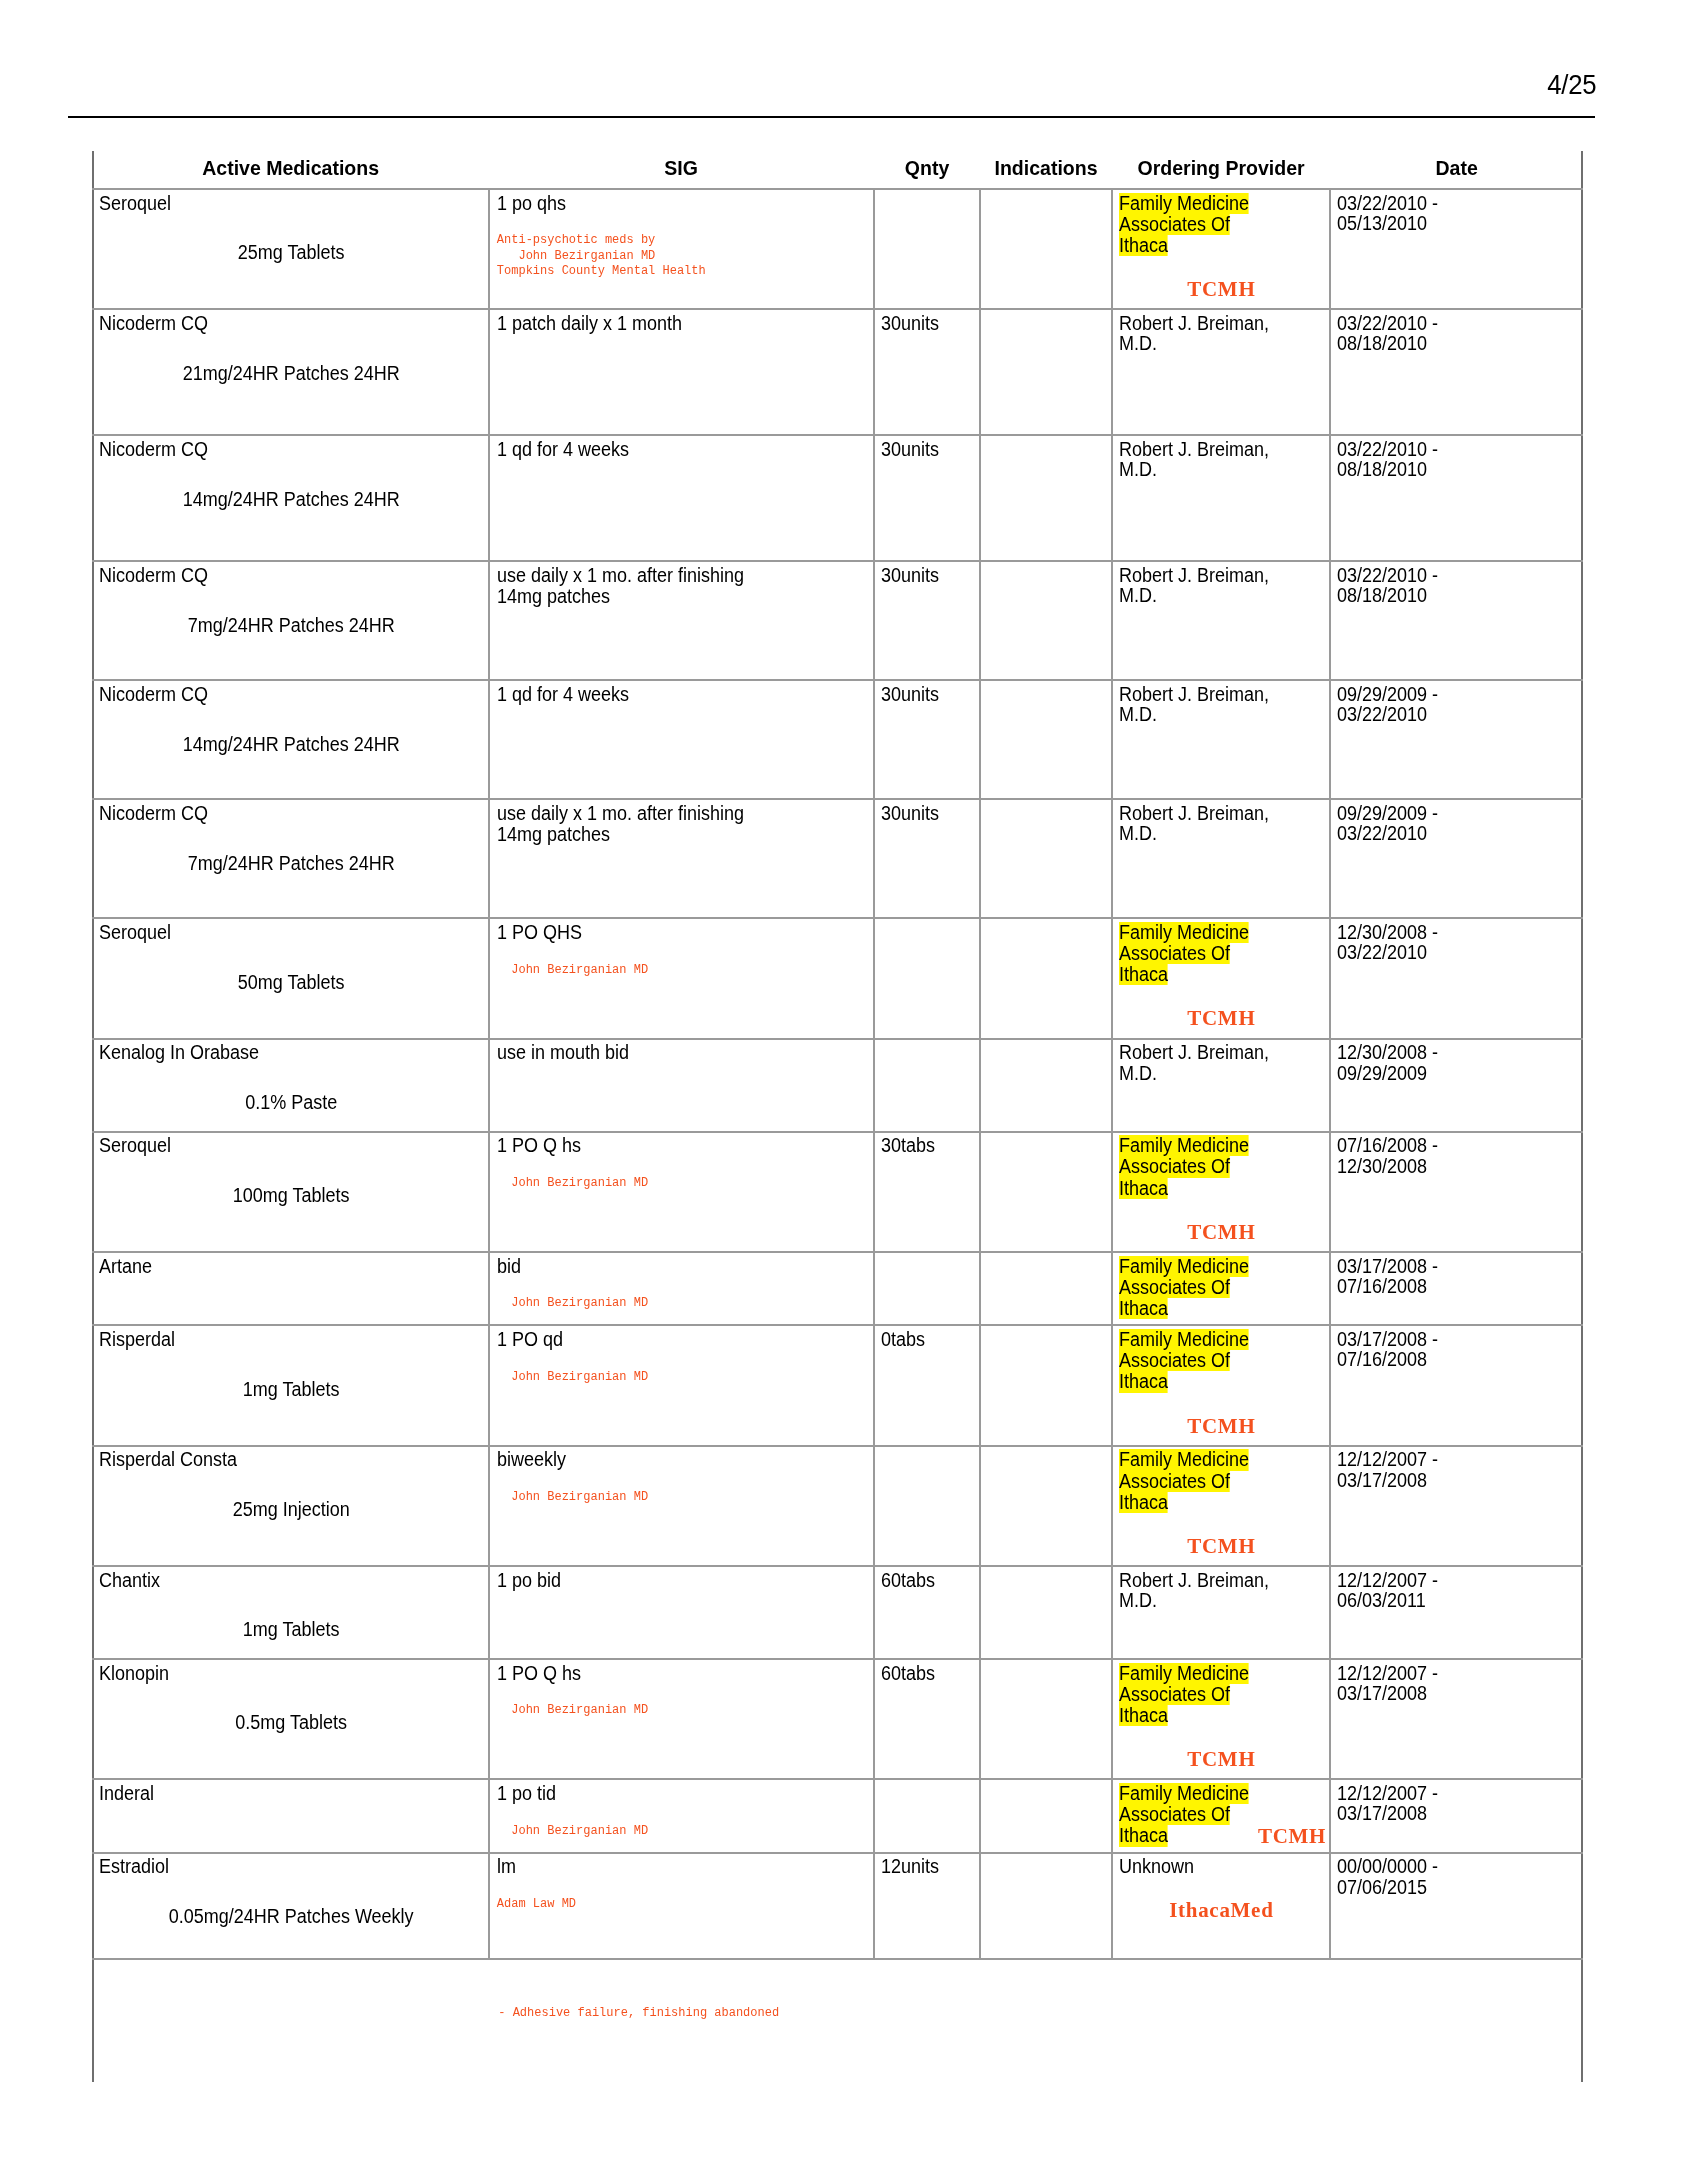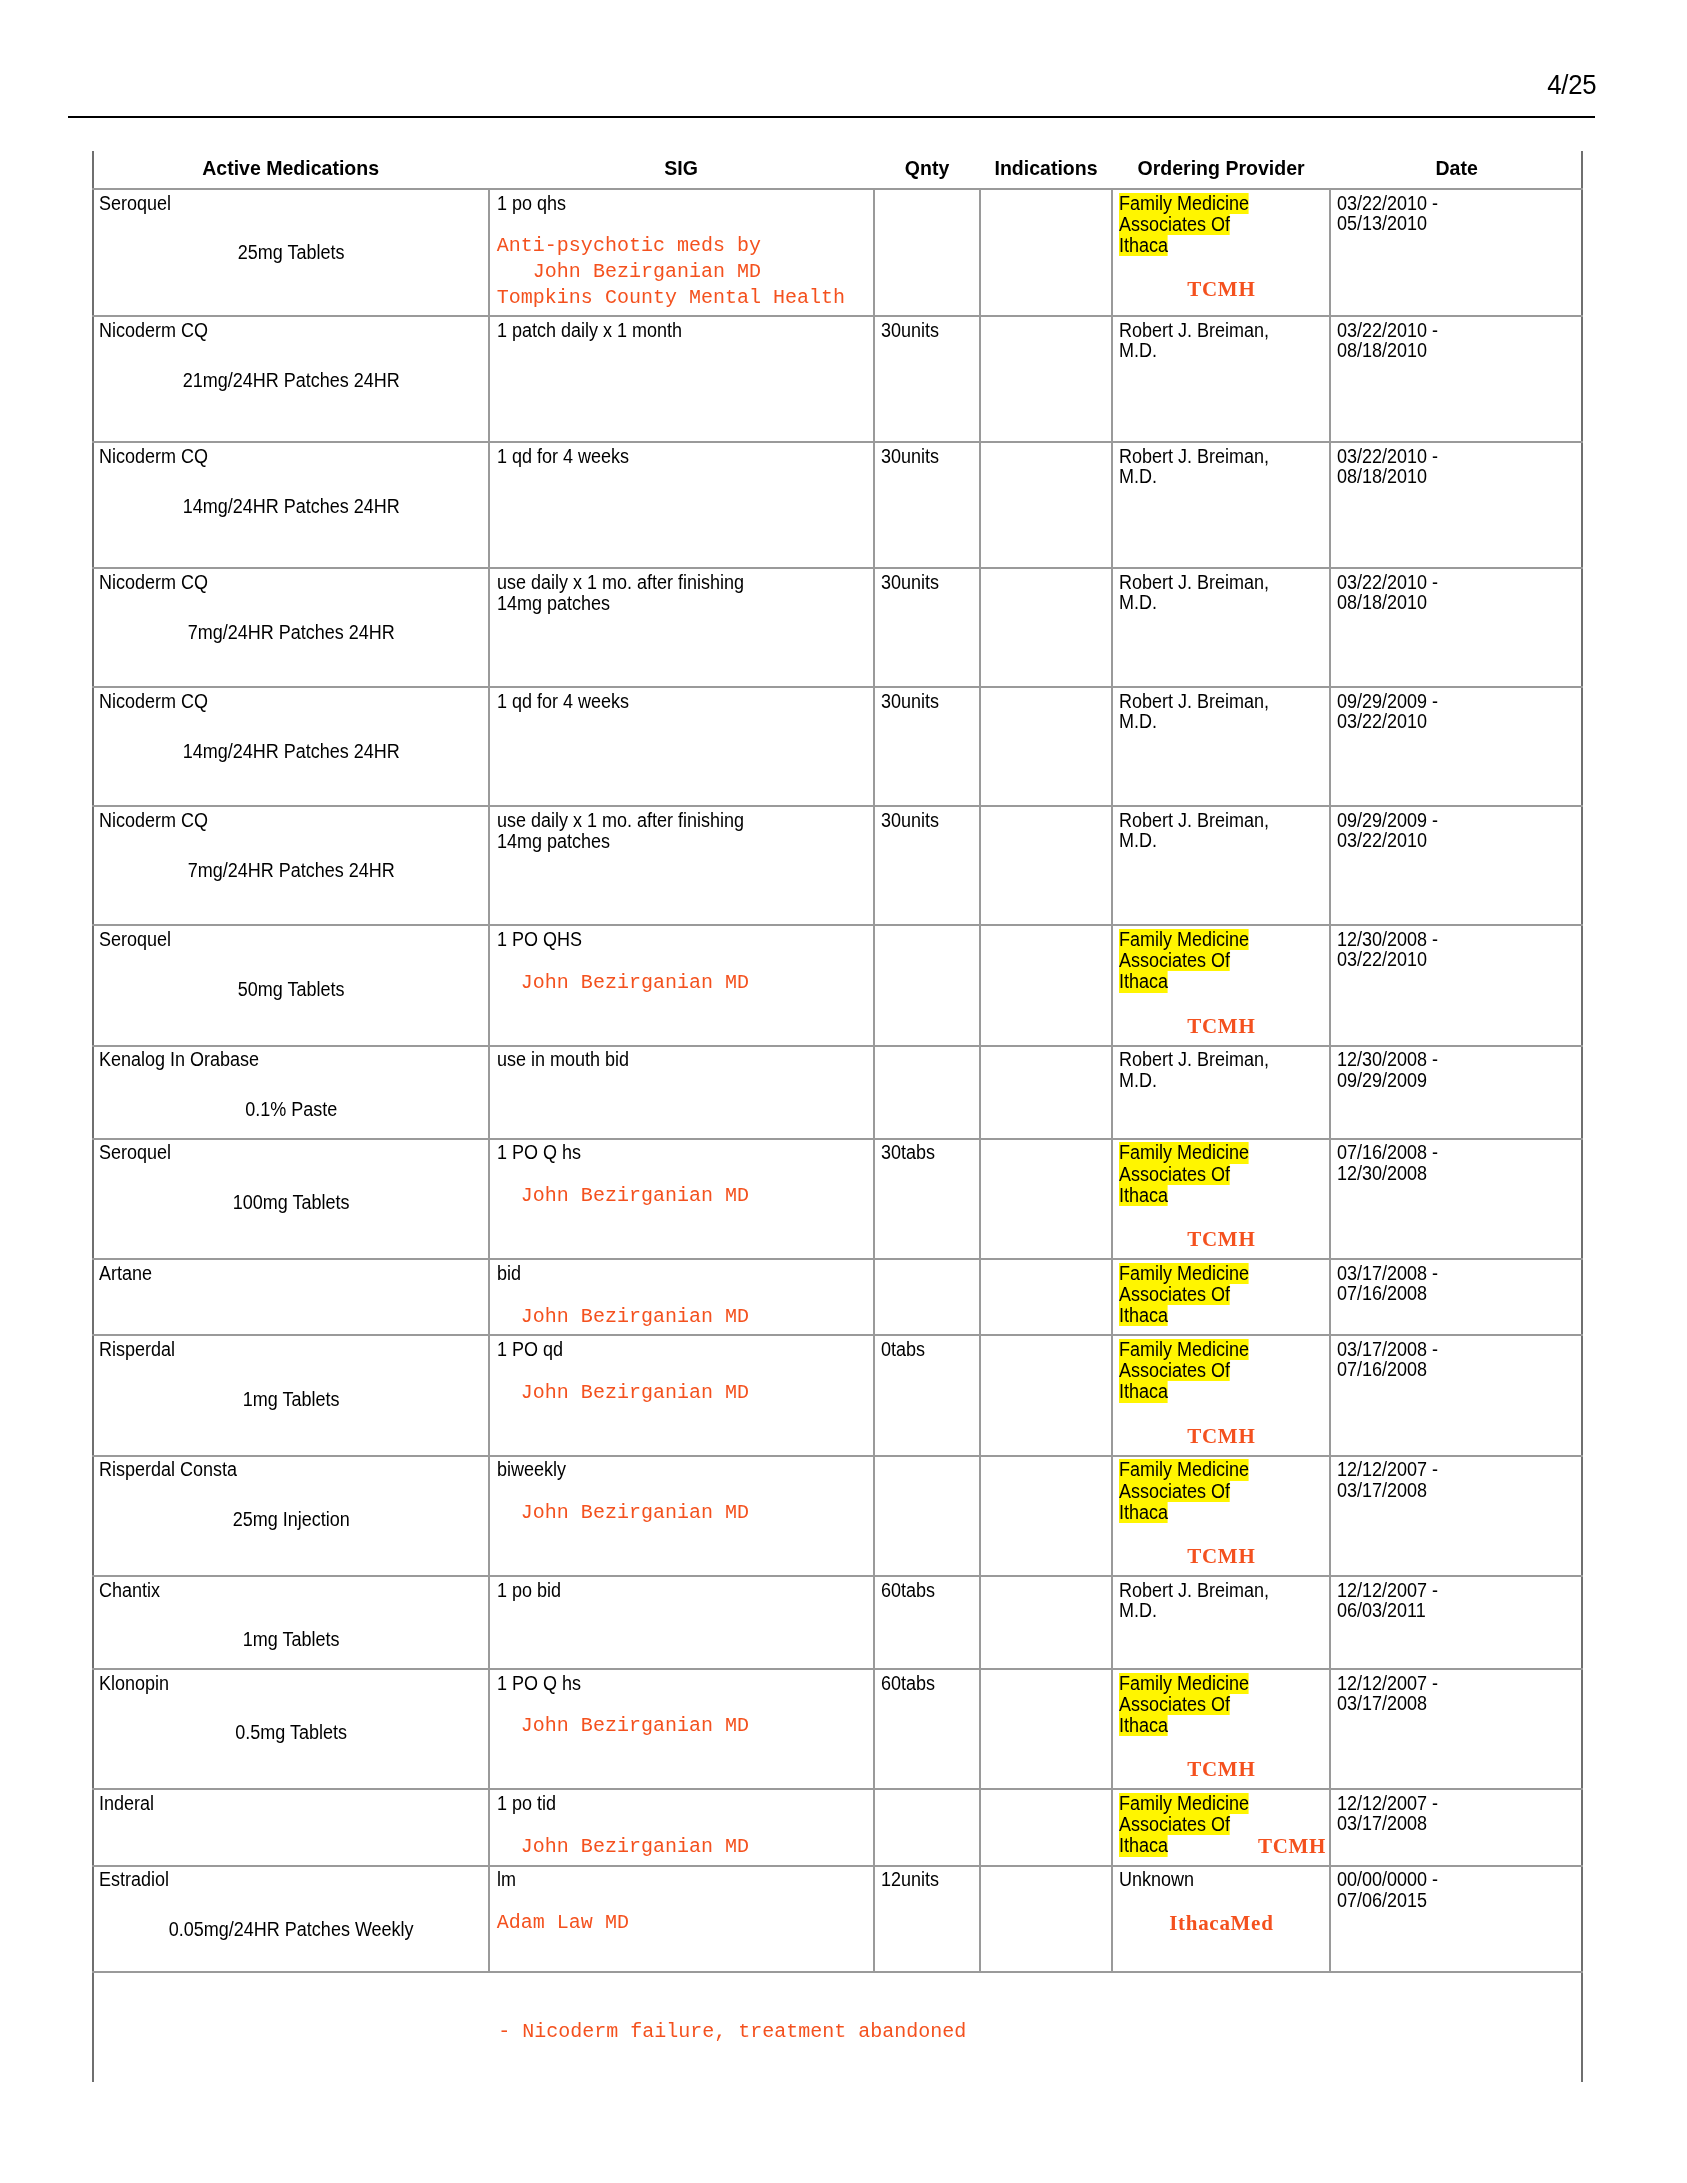--- a/index.html
+++ b/index.html
@@ -146,21 +146,21 @@
     transform: scaleX(0.9);
     transform-origin: left center;
     white-space: pre-line;
   }
 
   
   .annot {
     display: block;
     color: #F4511E;
     font-family: "Liberation Mono", "DejaVu Sans Mono", monospace;
-    font-size: 20px;
+    font-size: 12px;
     line-height: 1.28;
     white-space: pre;
   }
   .annot-center {
     text-align: center;
     font-family: "Liberation Serif", serif;
     font-weight: bold;
     font-size: 21px;
     letter-spacing: 0.7px;
   }
@@ -635,21 +635,21 @@
       <tr style="height: 106px;">
         <td>
           <span class="med-name">Estradiol</span>
           <span class="med-dose">0.05mg/24HR Patches Weekly</span>
         </td>
         <td>
           <span class="sig-main" style="white-space: pre-line;">lm</span>
           <div class="annot-gap">
             <span class="annot">Adam Law MD</span>
           </div>
-          <span class="annot annot-wide" style="top: 152px;">- Nicoderm failure, treatment abandoned</span>
+          <span class="annot annot-wide" style="top: 152px;">- Adhesive failure, finishing abandoned</span>
         </td>
         <td>
           <span class="qnty">12units</span>
         </td>
         <td>
           <span class="cell-plain"></span>
         </td>
         <td>
           <span class="prov-plain">Unknown</span>
           <span class="annot annot-center annot-gap">IthacaMed</span>

